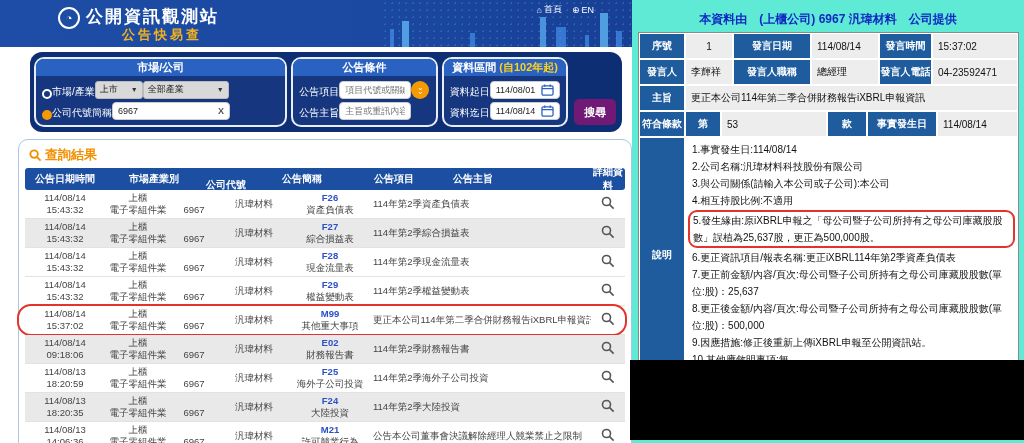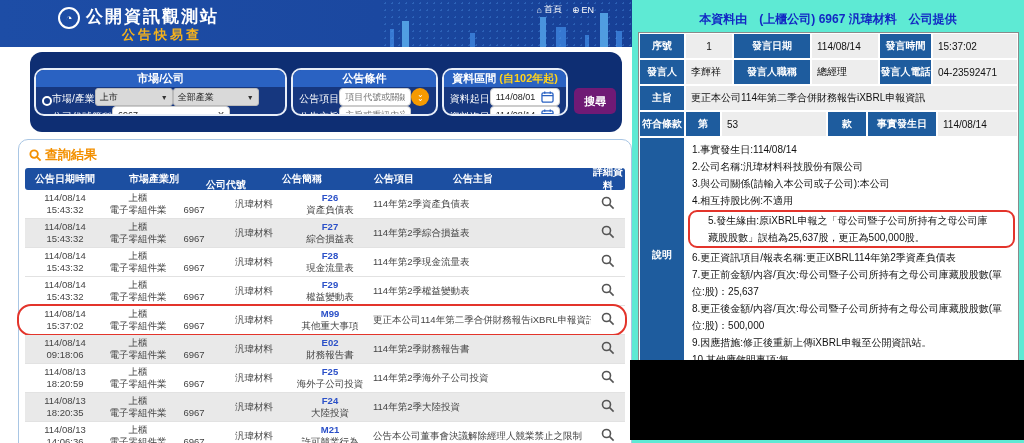--- a/index.html
+++ b/index.html
@@ -20,21 +20,21 @@
     background-image:radial-gradient(#4f97e8 1px, transparent 1px); background-size:7px 7px; opacity:.35; }
   #logo { position:absolute; left:58px; top:7px; width:22px; height:22px; border:2px solid #fff; border-radius:50%;
     display:flex; align-items:center; justify-content:center; color:#fff; font-size:11px; font-weight:bold; }
   #site-title { position:absolute; left:86px; top:5px; color:#fff; font-size:17px; font-weight:bold; letter-spacing:2px; }
   #site-subtitle { position:absolute; left:122px; top:26px; color:#f5b21c; font-size:13px; font-weight:bold; letter-spacing:3px; }
   #header-links { position:absolute; right:38px; top:3px; display:flex; gap:10px; color:#fff; font-size:9px; align-items:center; }
   #header-links .hlink { display:flex; align-items:center; gap:2px; cursor:pointer; }
 
   
   #form-box { position:absolute; left:30px; top:52px; width:592px; height:80px; background:#0e2e73;
-    border-radius:12px; display:flex; padding:16px 4px; gap:4px; }
+    border-radius:12px; display:flex; padding:5px 4px; gap:4px; }
   .fpanel { border:2px solid #e8eef8; border-radius:10px; background:#16377f; overflow:hidden; display:flex; flex-direction:column; }
   .fpanel-title { background:#2a62c2; color:#fff; font-size:11px; font-weight:bold; text-align:center; padding:2px 0; line-height:13px; }
   .fpanel-title .note { color:#ffd21c; }
   .fpanel-body { flex:1; display:flex; flex-direction:column; justify-content:space-evenly; padding:1px 6px; }
   .frow { display:flex; align-items:flex-end; gap:0; }
   .flabel { color:#fff; font-size:10px; white-space:nowrap; }
   .radio { width:10px; height:10px; border:2px solid #fff; border-radius:50%; background:transparent; flex:none; cursor:pointer; }
   .radio.sel { background:#f59a00; border-color:#f59a00; }
   .fselect { background:#d9d9d9; border:1px solid #bbb; border-radius:3px; height:18px; font-size:9px; color:#222;
     display:flex; align-items:center; justify-content:space-between; padding:0 4px; cursor:pointer; }
@@ -80,21 +80,21 @@
   .drow-six .dcell:nth-child(1){width:44px;} .drow-six .dcell:nth-child(2){width:46px;}
   .drow-six .dcell:nth-child(3){width:76px;} .drow-six .dcell:nth-child(4){width:66px;}
   .drow-six .dcell:nth-child(5){width:51px;} .drow-six .dcell:nth-child(6){flex:1;}
   .drow-span .dcell:nth-child(1){width:44px;} .drow-span .dcell:nth-child(2){flex:1;}
   .drow-clause .dcell:nth-child(1){width:44px;} .drow-clause .dcell:nth-child(2){width:34px;}
   .drow-clause .dcell:nth-child(3){width:104px;} .drow-clause .dcell:nth-child(4){width:38px;}
   .drow-clause .dcell:nth-child(5){width:68px;} .drow-clause .dcell:nth-child(6){flex:1;}
   .drow-desc .dcell:nth-child(1){width:44px; align-items:center;}
   #desc-body { flex:1; background:#fff; padding:3px 4px 3px 6px; font-size:10px; color:#111; }
   .desc-item { line-height:17px; }
-  .desc-item.hl { border:2px solid #e3342b; border-radius:9px; padding:0 18px; margin:1px -2px 1px -4px; }
+  .desc-item.hl { border:2px solid #e3342b; border-radius:9px; padding:0 3px; margin:1px -2px 1px -4px; }
 </style>
 </head>
 <body>
 
 <div id="stage">
 
   <div id="left-page">
 
     <div id="site-header">
       <div class="skyline sk1"></div>
@@ -122,21 +122,21 @@
     </div>
 
     <div id="form-box">
 
       <div class="fpanel" style="width:256px;">
         <div class="fpanel-title">市場/公司</div>
         <div class="fpanel-body">
           <div class="frow">
             <span class="radio"></span>
             <span class="flabel">市場/產業</span>
-            <span class="fselect" style="width:78px;">
+            <span class="fselect" style="width:48px;">
               <span>上市</span>
               <span class="arrow">▼</span>
             </span>
             <span class="fselect" style="width:86px;">
               <span>全部產業</span>
               <span class="arrow">▼</span>
             </span>
           </div>
           <div class="frow">
             <span class="radio sel"></span>

